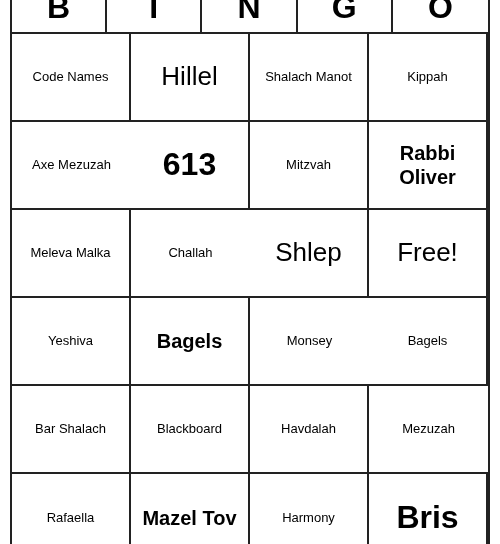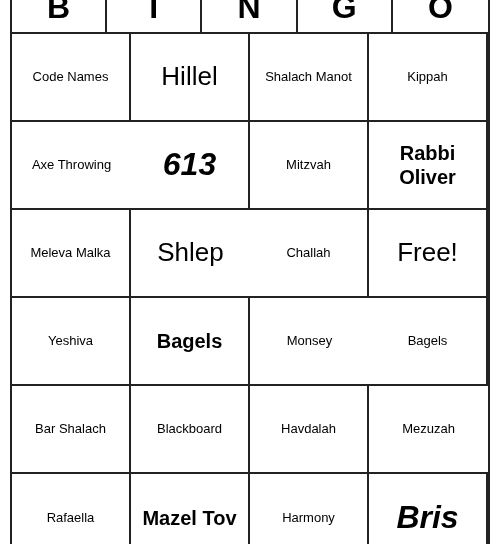--- a/index.html
+++ b/index.html
@@ -60,21 +60,20 @@
       font-size: 26px;
       font-weight: normal;
     }
     .cell-text.medium {
       font-size: 20px;
       font-weight: bold;
     }
     .cell-text.xlarge {
       font-size: 32px;
       font-weight: bold;
-      font-style: italic;
     }
   </style>
 </head>
 <body>
 
 <div class="bingo-card">
   <div class="bingo-header">
   <div class="bingo-header-cell">B</div>
       <div class="bingo-header-cell">I</div>
       <div class="bingo-header-cell">N</div>
@@ -88,39 +87,39 @@
       <div class="bingo-cell">
         <span class="cell-text large">Hillel</span>
       </div>
       <div class="bingo-cell">
         <span class="cell-text">Shalach Manot</span>
       </div>
       <div class="bingo-cell">
         <span class="cell-text">Kippah</span>
       </div>
       <div class="bingo-cell">
-        <span class="cell-text">Axe Throwing</span>
+        <span class="cell-text">Axe Mezuzah</span>
       </div>
       <div class="bingo-cell">
         <span class="cell-text xlarge">613</span>
       </div>
       <div class="bingo-cell">
         <span class="cell-text">Mitzvah</span>
       </div>
       <div class="bingo-cell">
         <span class="cell-text medium">Rabbi Oliver</span>
       </div>
       <div class="bingo-cell">
         <span class="cell-text">Meleva Malka</span>
       </div>
       <div class="bingo-cell">
-        <span class="cell-text large">Shlep</span>
+        <span class="cell-text">Challah</span>
       </div>
       <div class="bingo-cell">
-        <span class="cell-text">Challah</span>
+        <span class="cell-text large">Shlep</span>
       </div>
       <div class="bingo-cell">
         <span class="cell-text large">Free!</span>
       </div>
       <div class="bingo-cell">
         <span class="cell-text">Yeshiva</span>
       </div>
       <div class="bingo-cell">
         <span class="cell-text medium">Bagels</span>
       </div>

